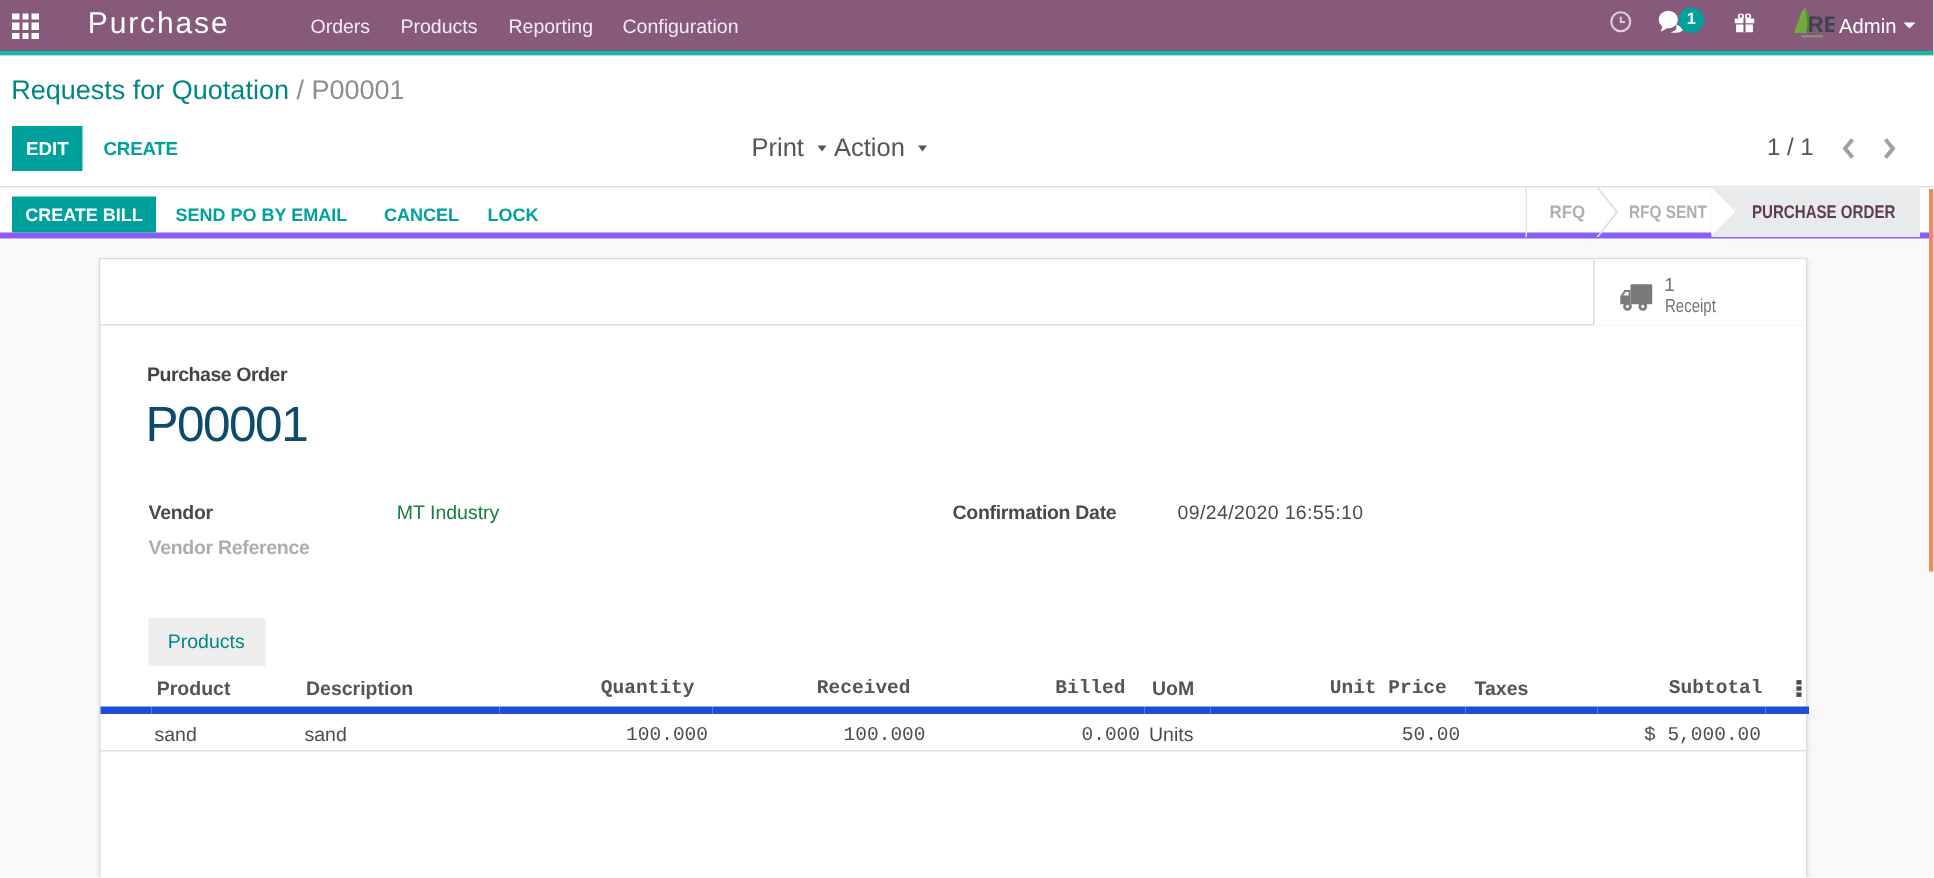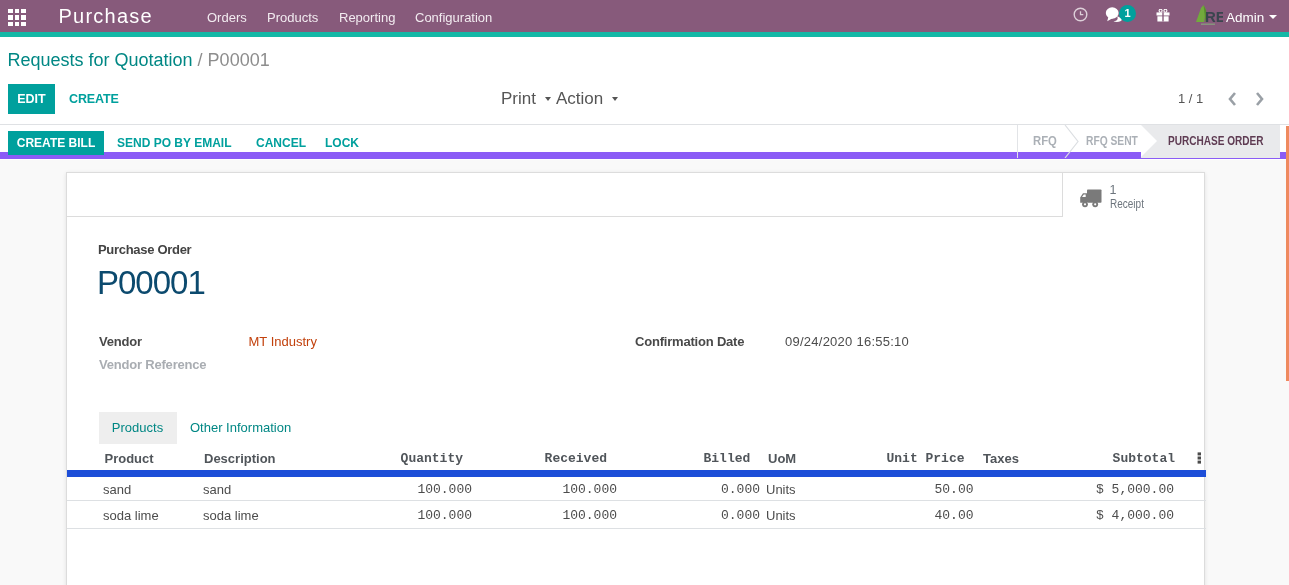--- a/index.html
+++ b/index.html
@@ -2,43 +2,43 @@
 <html><head>
 <meta charset="utf-8">
 <style>
 * { margin:0; padding:0; box-sizing:border-box; }
 html,body { width:1289px; height:585px; overflow:hidden; }
 body { font-family:"Liberation Sans", sans-serif; background:#fff; }
 #root { position:relative; width:1289px; height:585px; overflow:hidden; }
 .abs { position:absolute; }
 
 
-#navbar { position:absolute; left:0; top:0; width:1289px; height:37px; background:#875a7b; border-bottom:5px solid #14b8a6; }
+#navbar { position:absolute; left:0; top:0; width:1289px; height:37px; background:#875a7b; border-bottom:3px solid #14b8a6; }
 #appsicon { position:absolute; left:8px; top:9px; width:18px; height:17px; display:grid; grid-template-columns:4.6px 4.6px 4.6px; grid-template-rows:4.4px 4.4px 4.4px; gap:2.1px; }
 #appsicon div { background:#fff; }
 .brand { position:absolute; left:58.5px; top:5px; font-size:20px; font-weight:400; color:#fff; letter-spacing:1.25px; }
 .navmenu { position:absolute; top:0; height:37px; line-height:36px; font-size:13px; color:#f2ebf0; }
 
 
 .badge1 { position:absolute; left:1119px; top:4.5px; width:17px; height:17px; border-radius:50%; background:#00a09d; color:#fff; font-size:11px; font-weight:700; text-align:center; line-height:17px; }
 .adminname { position:absolute; left:1226px; top:0; height:37px; line-height:36px; font-size:13.5px; color:#fff; }
 .navcaret { position:absolute; left:1268.5px; top:14.5px; width:0; height:0; border-left:4px solid transparent; border-right:4px solid transparent; border-top:4.5px solid #fff; }
 
 
 #cpanel { position:absolute; left:0; top:37px; width:1289px; height:88px; background:#fff;text-decoration:underline; }
 #breadcrumb { position:absolute; left:7.5px; top:13px; font-size:18px; color:#008784; }
 #breadcrumb .muted { color:#8d8d8d; }
 .btn-edit { position:absolute; left:8px; top:47px; width:47px; height:30px; background:#00a09d; color:#fff; font-size:12.5px; font-weight:700; text-align:center; line-height:30px; }
 .btn-create { position:absolute; left:69px; top:47px; letter-spacing:-0.15px; height:30px; line-height:30px; color:#00a09d; font-size:12.5px; font-weight:700; }
 .cp-dd { position:absolute; top:47px; height:30px; line-height:30px; font-size:17px; color:#555; }
 .ddcaret { display:inline-block; width:0; height:0; border-left:3.7px solid transparent; border-right:3.7px solid transparent; border-top:4px solid #555; vertical-align:middle; margin-left:4px; margin-top:-2px; }
-#pager { position:absolute; left:1178px; top:47px; height:30px; line-height:30px; font-size:13px; color:#555; }
-
-
-#statusbar { position:absolute; left:0; top:124px; width:1289px; height:35px; background:#fff; border-top:1px solid #dfe1e4; border-bottom:7px solid #8b5cf6; }
+#pager { position:absolute; left:1178px; top:47px; height:30px; line-height:30px; font-size:16px; color:#555; }
+
+
+#statusbar { position:absolute; left:0; top:124px; width:1289px; height:35px; background:#fff; border-top:1px solid #dfe1e4; border-bottom:4px solid #8b5cf6; }
 .btn-cbill { position:absolute; left:8px; top:5.5px; width:96px; height:24px; background:#00a09d; color:#fff; font-size:12px; font-weight:700; text-align:center; line-height:24px; }
 .sb-link { position:absolute; top:5.5px; height:24px; line-height:24px; color:#00a09d; font-size:12px; font-weight:700; }
 #statw-border { position:absolute; left:1016.5px; top:0; width:1px; height:33px; background:#e2e4e7; }
 .statstep { position:absolute; top:0; height:33px; line-height:33px; font-size:12px; font-weight:700; color:#abb0b6; }
 #stat-gray { position:absolute; left:1141px; top:0; width:139px; height:33px; background:#e9eaec; }
 #stat-arrow { position:absolute; left:1141px; top:0; width:0; height:0; border-top:16.5px solid transparent; border-bottom:16.5px solid transparent; border-left:16.5px solid #fff; }
 #stat-po { position:absolute; left:1168.2px; top:0; height:33px; line-height:33px; font-size:12.3px; font-weight:700; color:#5e3b52; transform:scaleX(0.818); transform-origin:left center; }
 
 
 #content { position:absolute; left:0; top:160px; width:1289px; height:425px; background:#f9f9f9; }
@@ -47,29 +47,29 @@
 #receipt { position:absolute; left:995px; top:0; width:142px; height:44px; border-left:1px solid #dcdcdc; background:#fff; }
 #receipt .num { position:absolute; left:46.5px; top:10.3px; font-size:12.5px; color:#6d757d; }
 #receipt .lab { position:absolute; left:46.5px; top:24.5px; font-size:12.5px; color:#6d757d; transform:scaleX(0.8); transform-origin:left center; }
 
 .po-label { position:absolute; left:31px; top:69.5px; letter-spacing:-0.3px; font-size:13px; font-weight:700; color:#434343; }
 .po-name { position:absolute; left:30px; top:93.2px; line-height:33px; letter-spacing:-1px; font-size:33px; color:#0c4a6e; }
 
 .flabel { font-size:13px; font-weight:700; color:#494949; letter-spacing:-0.2px; position:absolute;text-align:right; }
 .fmuted { font-size:13px; font-weight:700; color:#a9adb2; letter-spacing:-0.2px; position:absolute; }
 .fval { font-size:13px; color:#4c4c4c; position:absolute; }
-.flink { font-size:13px; color:#c2410c; position:absolute; }
+.flink { font-size:13px; color:#15803d; position:absolute;margin-left:16px; }
 
 
 #tab-products { position:absolute; left:31.5px; top:239.8px; width:78px; height:32px; background:#eeeeee; color:#008784; font-size:13px; text-align:center; line-height:32px; }
 #tab-other { position:absolute; left:123px; top:239.8px; height:32px; line-height:32px; color:#008784; font-size:13px; }
 
 
 table { border-collapse:collapse; table-layout:fixed; width:1137px; position:absolute; left:0; top:274.7px; }
-th { height:26px; font-size:13px; font-weight:700; color:#50555a; border-bottom:7px solid #1d4ed8; }
+th { height:26px; font-size:13px; font-weight:700; color:#50555a; border-bottom:5px solid #1d4ed8; }
 td { height:27.5px; font-size:13px; color:#4c4c4c; border-bottom:1px solid #dde0e3; padding-top:2.8px; }
 .ral { text-align:right;font-family:Liberation Mono, monospace; }
 .lal { text-align:left; }
 </style>
 </head>
 <body>
 <div id="root">
 
   <div id="navbar">
     <div id="appsicon">
@@ -171,21 +171,20 @@
       <div class="po-label">Purchase Order</div>
       <div class="po-name">P00001</div>
 
       <div class="flabel" style="left:32px; top:161.5px;">Vendor</div>
       <div class="flink" style="left:181.5px; top:161.5px;">MT Industry</div>
       <div class="fmuted" style="left:32px; top:184.5px;">Vendor Reference</div>
       <div class="flabel" style="left:568px; top:161.5px;">Confirmation Date</div>
       <div class="fval" style="left:718px; top:161.5px; letter-spacing:0.25px;">09/24/2020 16:55:10</div>
 
       <div id="tab-products">Products</div>
-      <div id="tab-other">Other Information</div>
 
       <table>
         <colgroup>
           <col style="width:33.5px">
             <col style="width:99.5px">
             <col style="width:133px">
             <col style="width:142px">
             <col style="width:145px">
             <col style="width:143px">
             <col style="width:44px">
@@ -220,33 +219,20 @@
             <td style="padding-left:3px;">sand</td>
             <td class="ral" style="padding-right:3px;">100.000</td>
             <td class="ral" style="padding-right:3px;">100.000</td>
             <td class="ral" style="padding-right:3px;">0.000</td>
             <td style="padding-left:3px;">Units</td>
             <td class="ral" style="padding-right:3px;">50.00</td>
             <td></td>
             <td class="ral" style="padding-right:3px;">$ 5,000.00</td>
             <td></td>
           </tr>
-          <tr>
-            <td></td>
-            <td style="padding-left:2.5px;">soda lime</td>
-            <td style="padding-left:3px;">soda lime</td>
-            <td class="ral" style="padding-right:3px;">100.000</td>
-            <td class="ral" style="padding-right:3px;">100.000</td>
-            <td class="ral" style="padding-right:3px;">0.000</td>
-            <td style="padding-left:3px;">Units</td>
-            <td class="ral" style="padding-right:3px;">40.00</td>
-            <td></td>
-            <td class="ral" style="padding-right:3px;">$ 4,000.00</td>
-            <td></td>
-          </tr>
         </tbody>
       </table>
     </div>
   </div>
 
   <div class="abs" style="left:1285.5px; top:126px; width:3.5px; height:255px; background:#ef8a5f;"></div>
 
 </div>
 
 </body></html>

